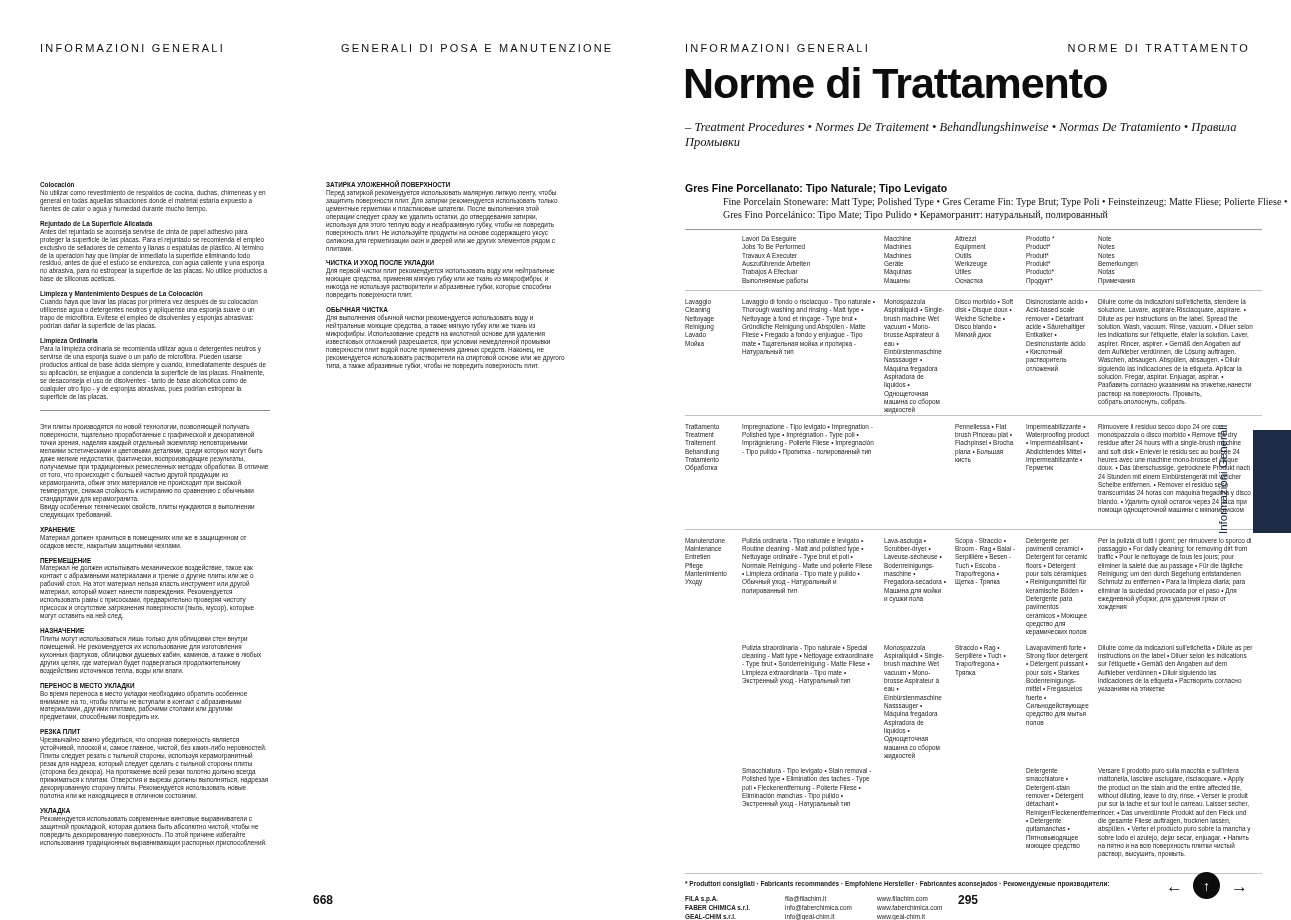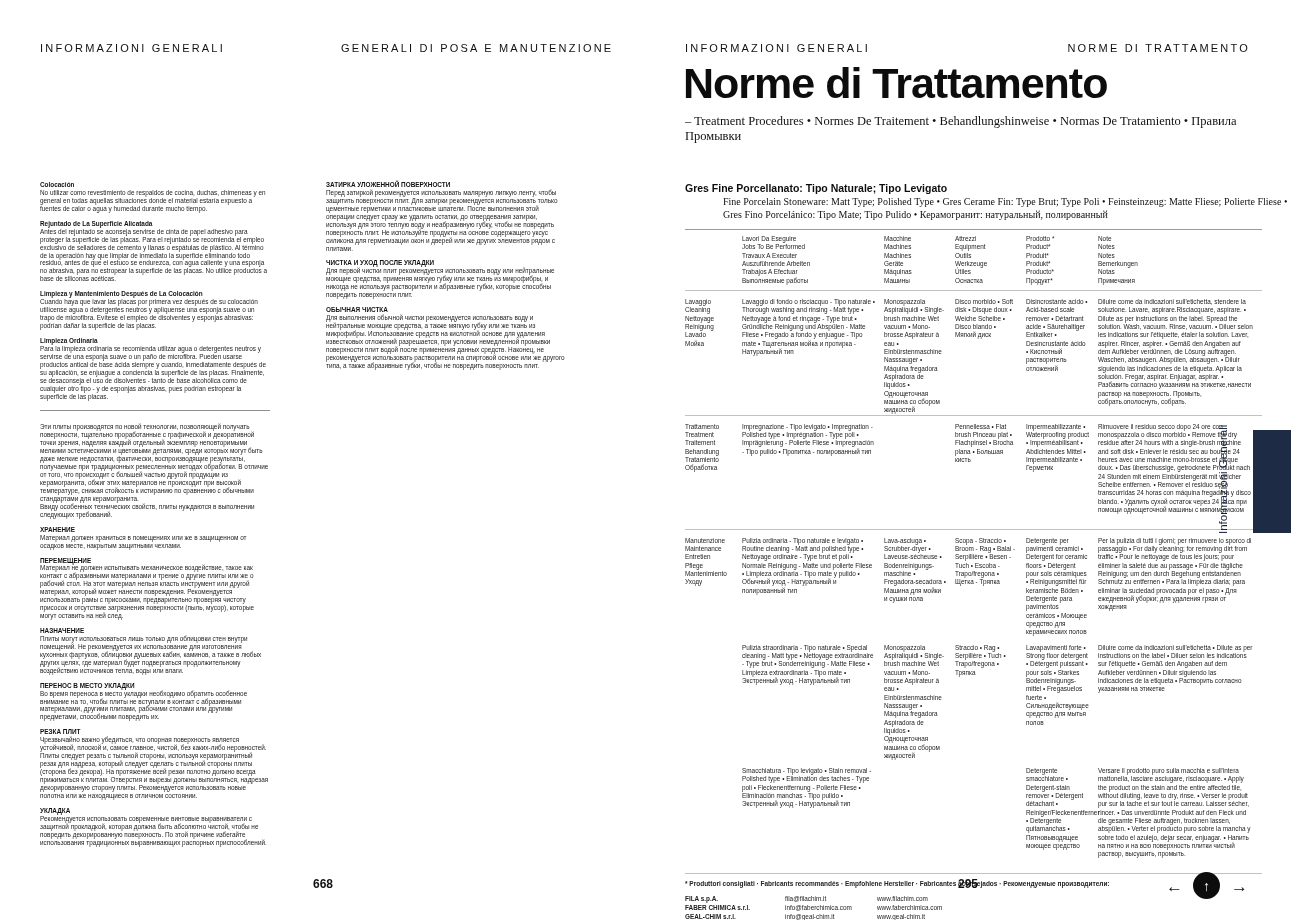--- a/index.html
+++ b/index.html
@@ -28,21 +28,21 @@
   .grid6 .c{padding:0 9px 0 0;white-space:pre-line;}
   .t-head{border-top:1px solid #9a9a9a;border-bottom:1px solid #c2c2c2;padding:5px 0 5px 0;}
   .t-head .c{white-space:pre-line;color:#222;}
   .t-row{padding-top:7px;}
   .t-row.sep{border-top:1px solid #c2c2c2;}
   .t-foot{border-top:1px solid #c2c2c2;padding-top:6px;}
   .footnote{font-weight:700;font-size:6.5px;margin:0 0 6px 0;}
   .mfg-grid{display:grid;grid-template-columns:100px 92px 1fr;row-gap:1px;font-size:6.4px;}
   .mfg-grid .nm{font-weight:700;}
   
-  .pagenum{font-size:12px;font-weight:700;color:#111;}
+  .pagenum{font-size:12px;font-weight:700;color:#111;margin-top:16px;}
   
   .nav-arrow{font-size:17px;color:#111;line-height:1;cursor:pointer;}
   .nav-circle{width:27px;height:27px;border-radius:50%;background:#0d0d0d;color:#fff;
     display:flex;align-items:center;justify-content:center;font-size:14px;cursor:pointer;}
   
   .side-label{writing-mode:vertical-rl;transform:rotate(180deg);font-size:11.5px;color:#16203a;
     height:172px;display:flex;align-items:center;justify-content:center;white-space:nowrap;}
   .side-marker{width:38px;height:103px;}
 </style>
 </head>
@@ -113,21 +113,21 @@
     <p>Для выполнения обычной чистки рекомендуется использовать воду и нейтральные моющие средства, а также мягкую губку или же ткань из микрофибры. Использование средств на кислотной основе для удаления известковых отложений разрешается, при условии немедленной промывки поверхности плит водой после применения данных средств. Наконец, не рекомендуется использовать растворители на спиртовой основе или же другого типа, а также абразивные губки, чтобы не повредить поверхность плит.</p>
   </div>
 </div>
 
 <div class="abs pagenum" style="left:313px;top:877px;">668</div>
 
 <div class="abs runhead" style="left:685px;top:42px;">INFORMAZIONI GENERALI</div>
 <div class="abs runhead" style="right:41px;top:42px;">NORME DI TRATTAMENTO</div>
 
 <div class="abs big-title" style="left:683px;top:62px;">Norme di Trattamento</div>
-<div class="abs title-sub" style="left:685px;top:114px;width:560px;">– Treatment Procedures  •  Normes De Traitement  •  Behandlungshinweise  •  Normas De Tratamiento  •  Правила Промывки</div>
+<div class="abs title-sub" style="left:685px;top:120px;width:560px;font-style:italic;">– Treatment Procedures  •  Normes De Traitement  •  Behandlungshinweise  •  Normas De Tratamiento  •  Правила Промывки</div>
 
 <div class="abs tbl-title" style="left:685px;top:182px;">Gres Fine Porcellanato: Tipo Naturale; Tipo Levigato</div>
 <div class="abs tbl-sub" style="left:692px;top:195px;width:577px;margin-left:31px;">Fine Porcelain Stoneware: Matt Type; Polished Type  •  Gres Cerame Fin: Type Brut; Type Poli  •  Feinsteinzeug: Matte Fliese; Polierte Fliese  •  Gres Fino Porcelánico: Tipo Mate; Tipo Pulido  •  Керамогранит: натуральный, полированный</div>
 
 <div class="abs rtable" style="left:685px;top:229px;">
 
   <div class="grid6 t-head">
     <div class="c"></div>
     <div class="c">Lavori Da Eseguire
 Jobs To Be Performed

